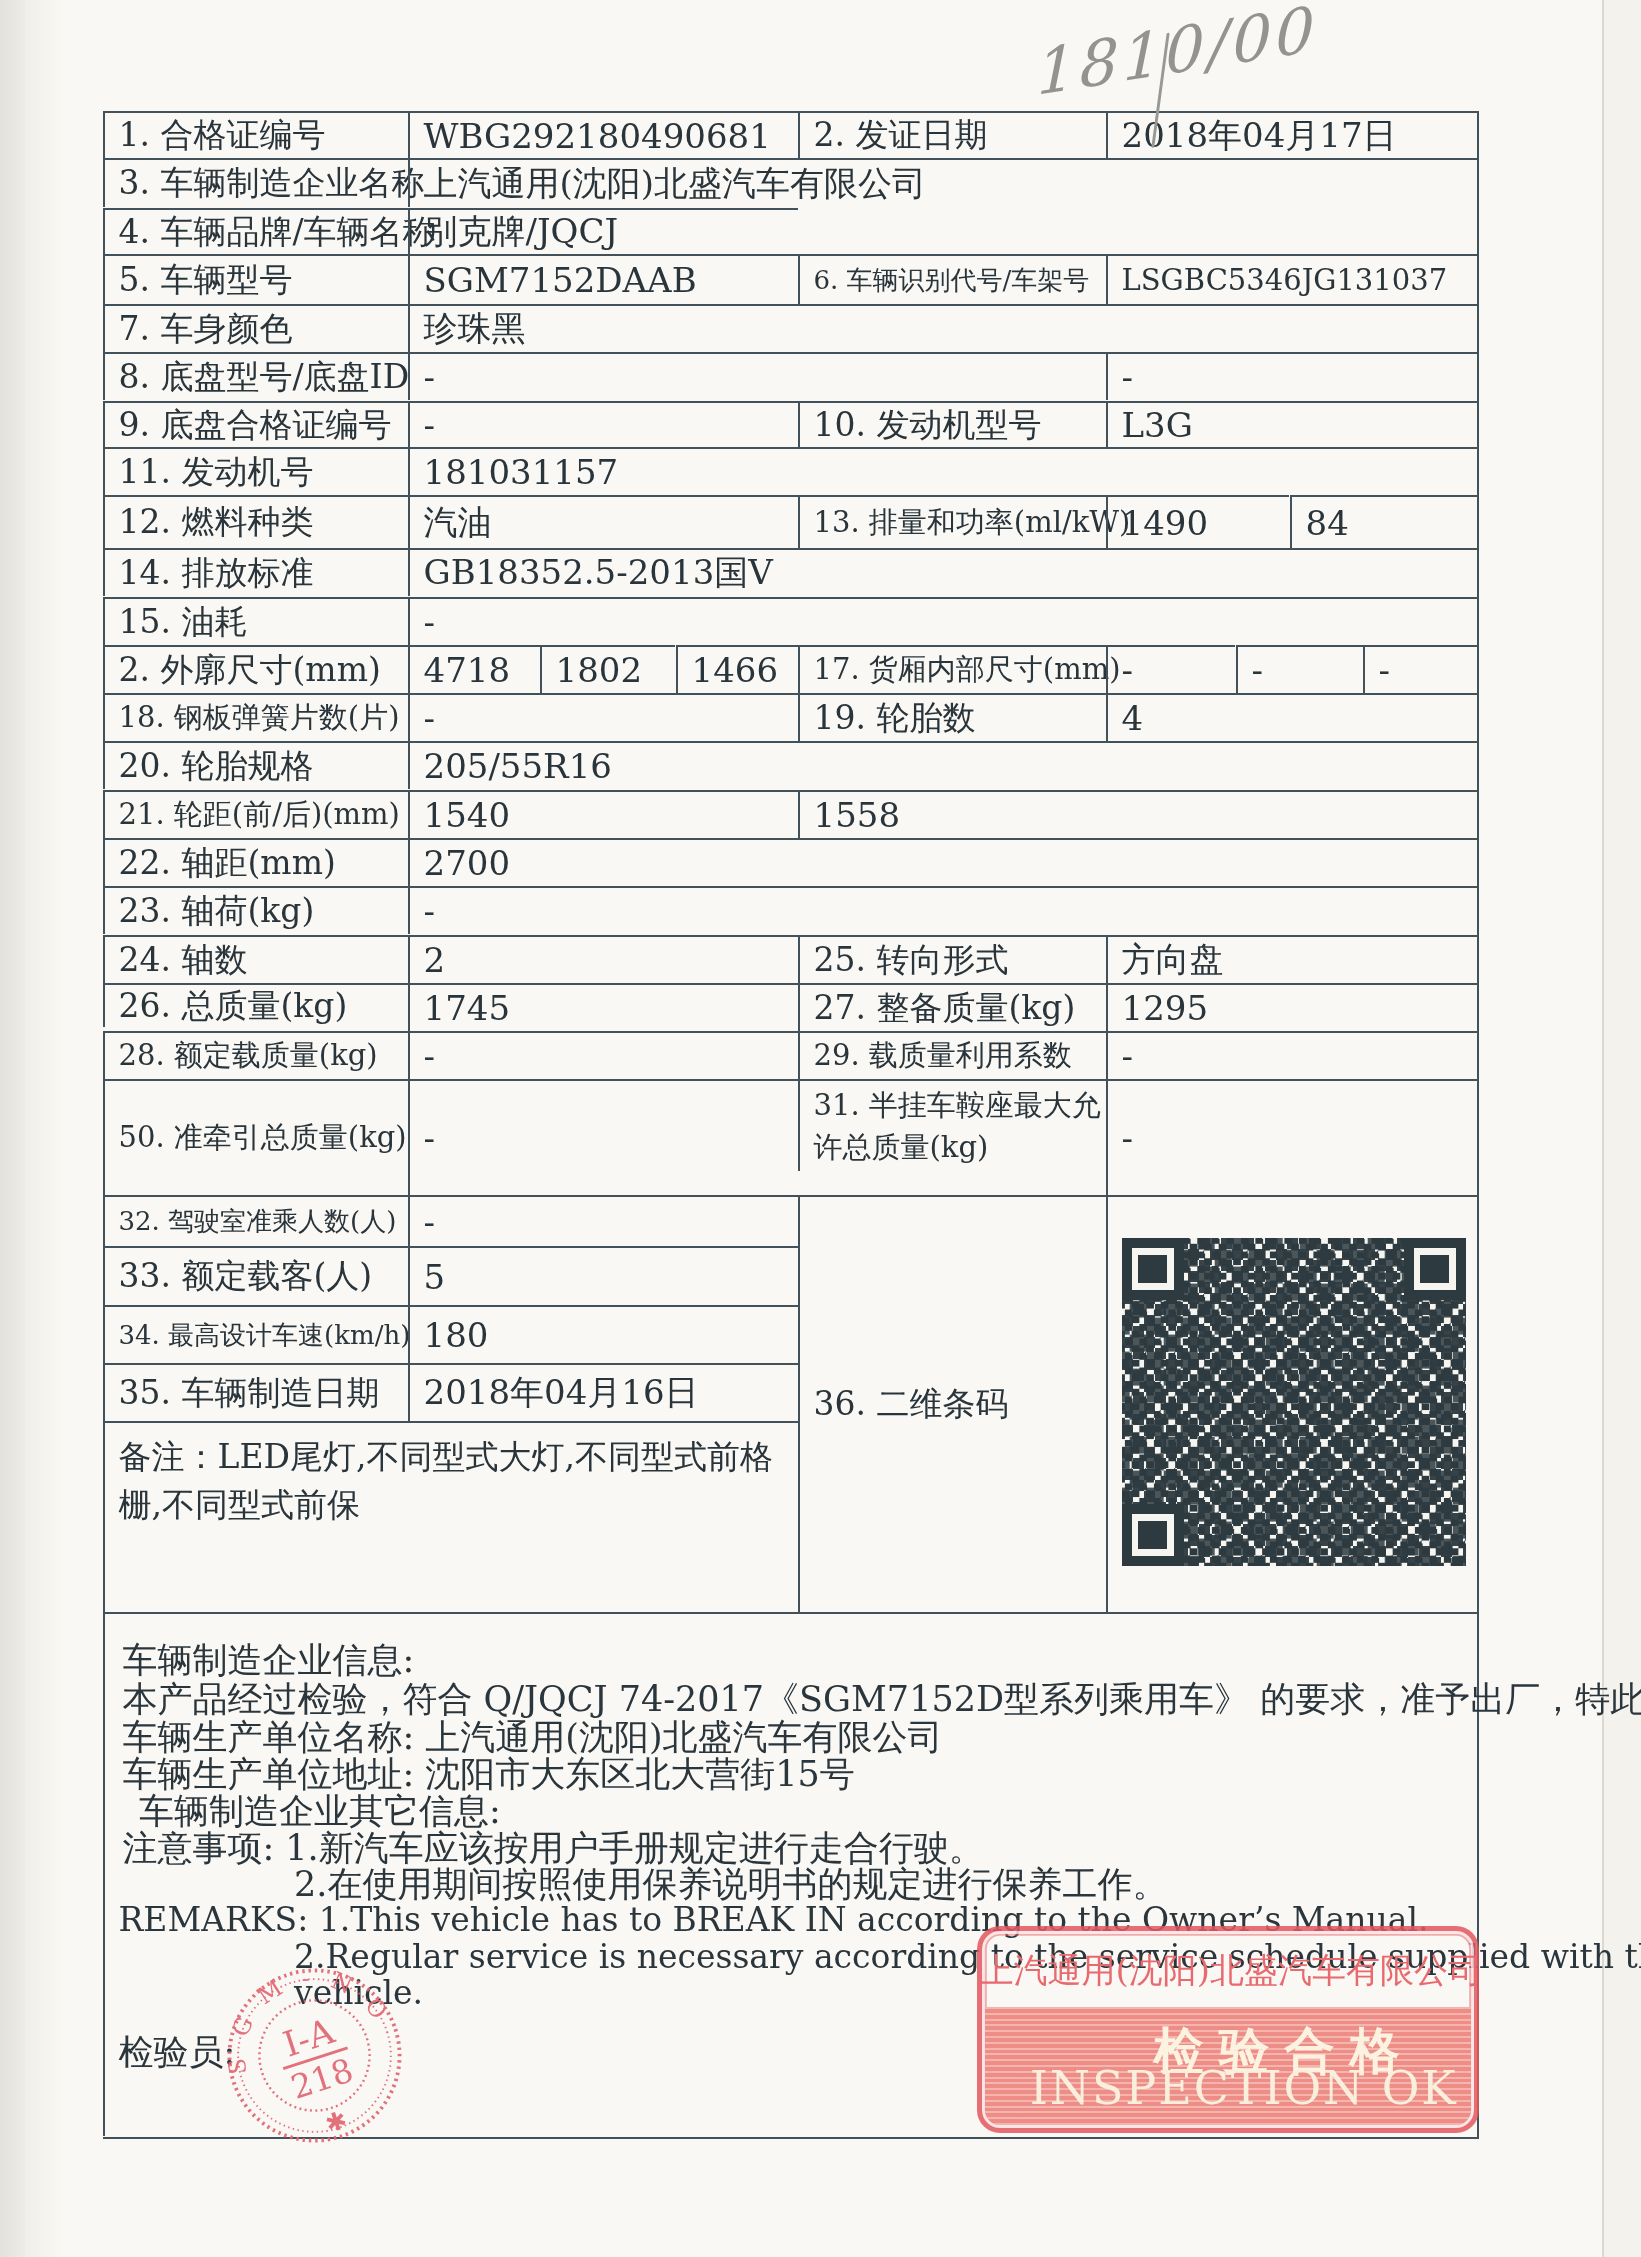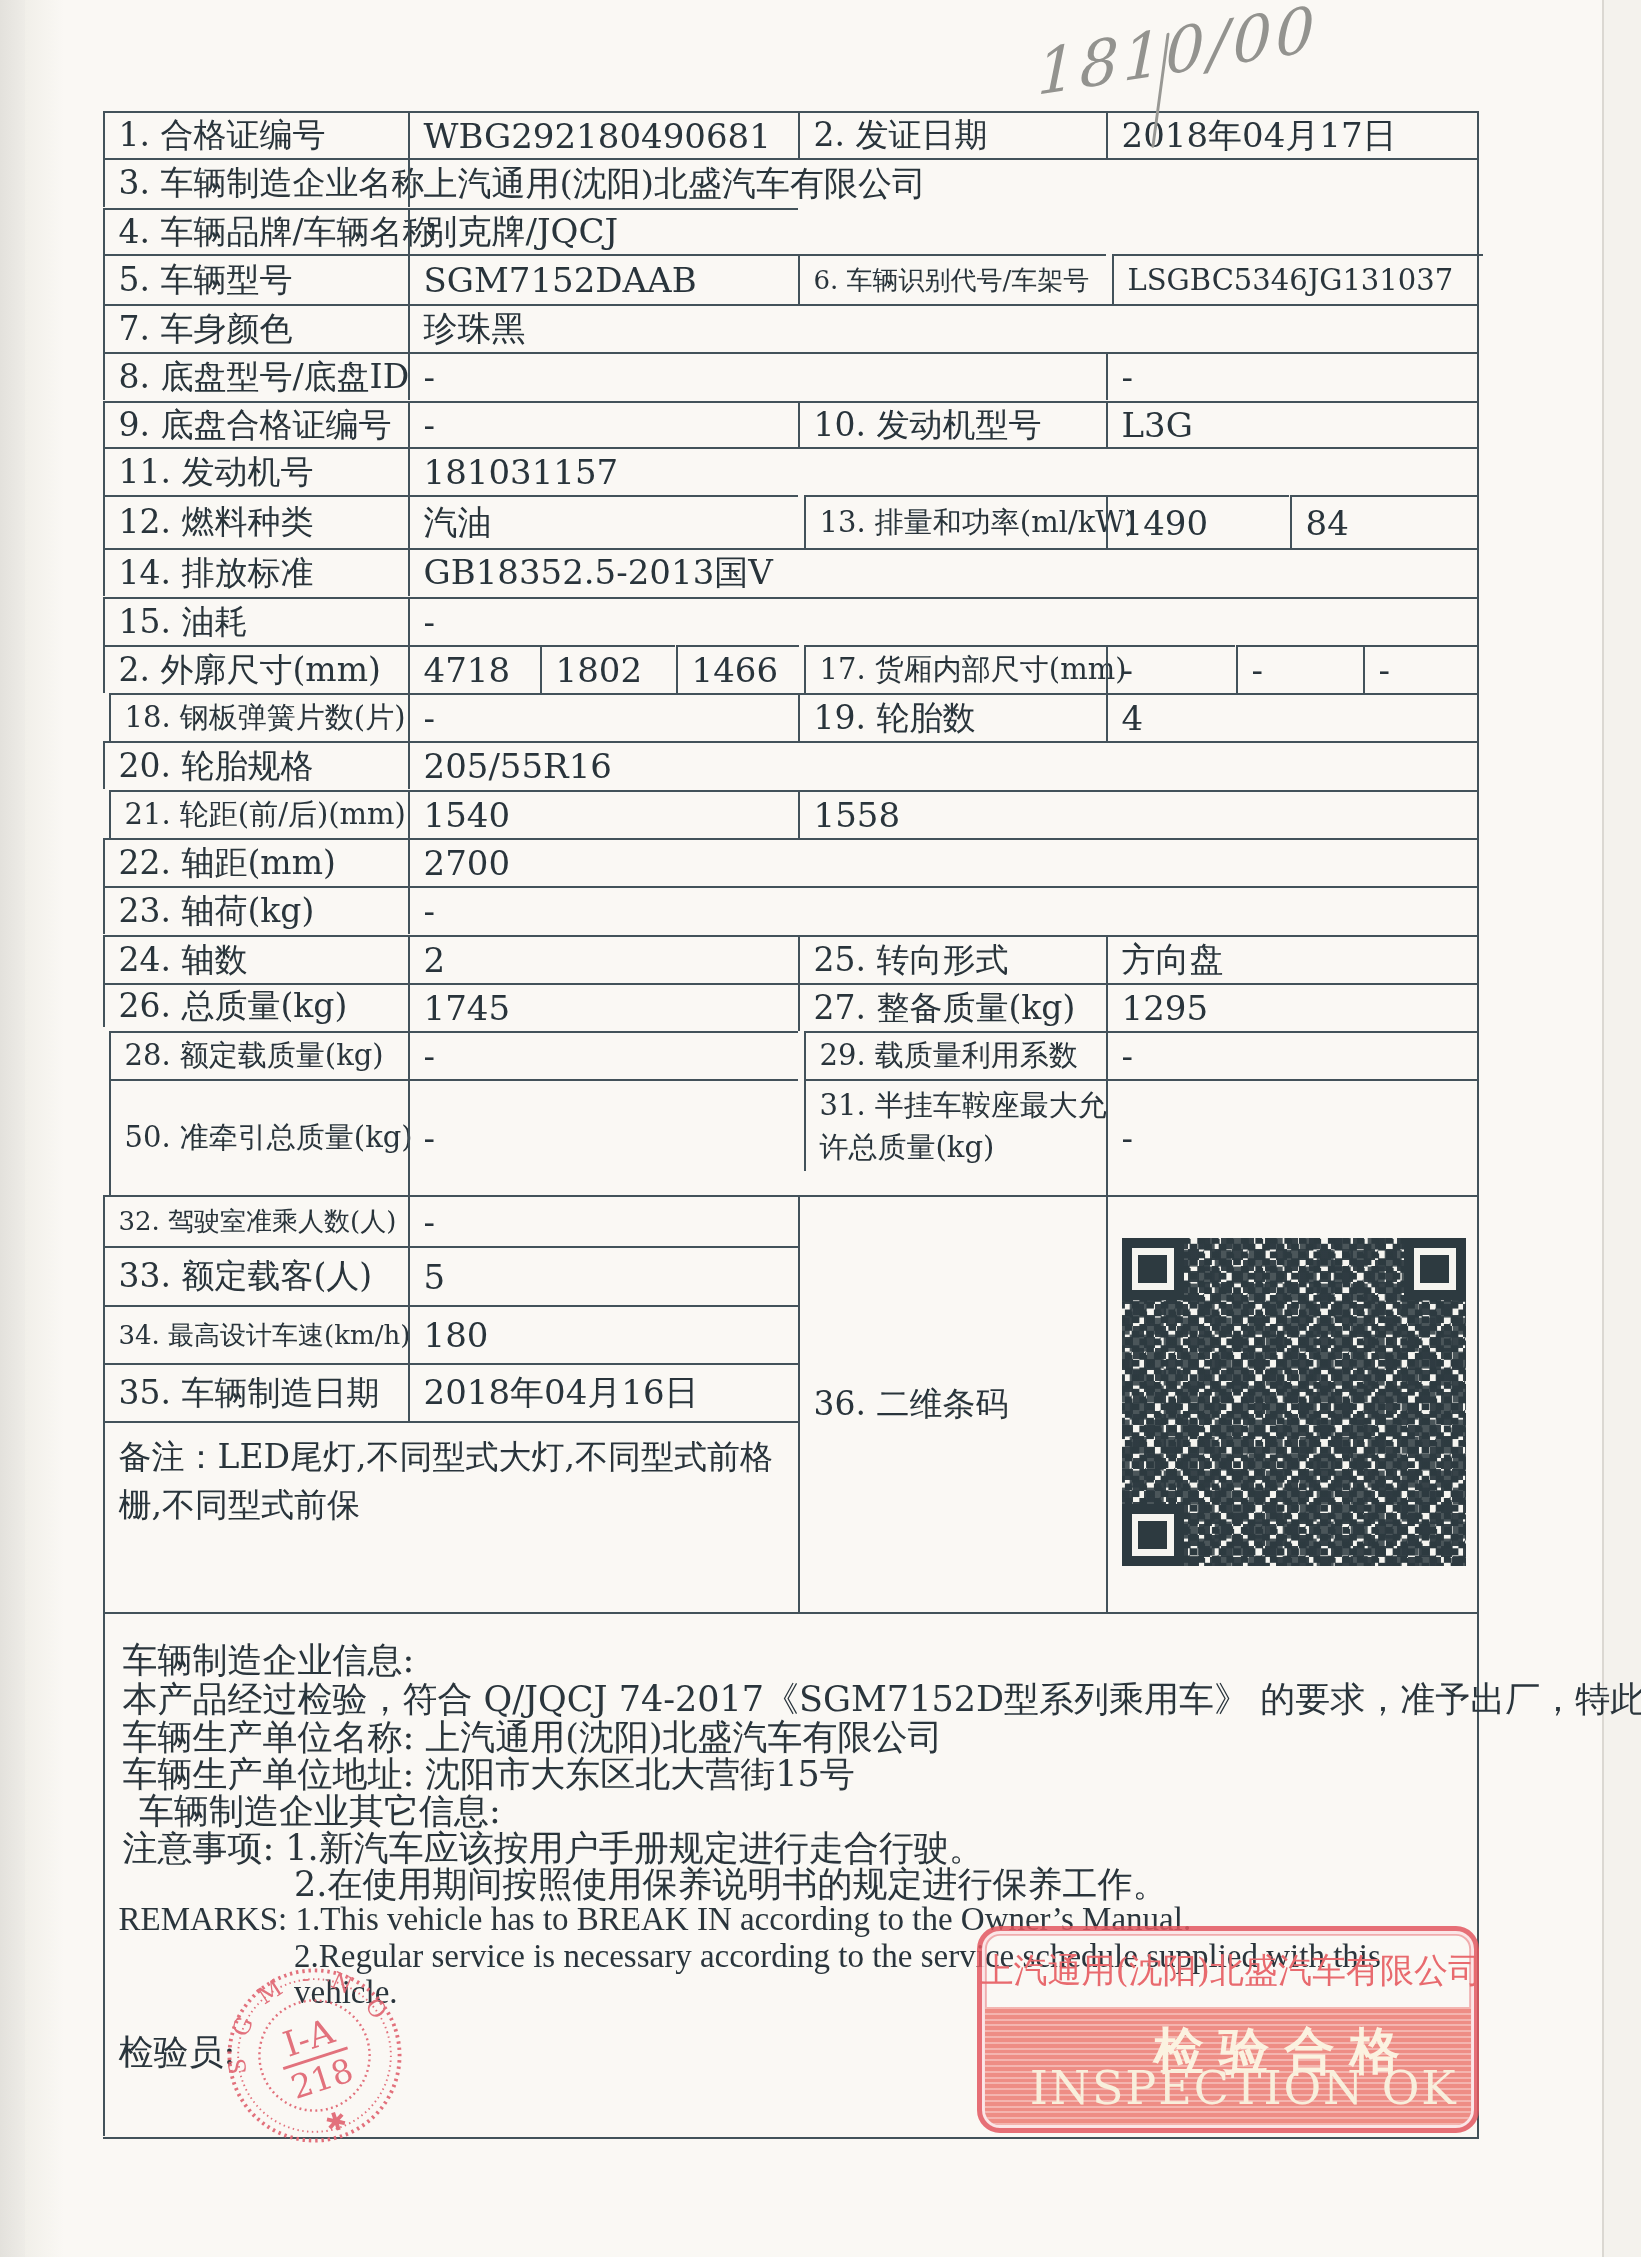--- a/index.html
+++ b/index.html
@@ -17,39 +17,39 @@
     transform:rotate(-9deg) skewX(-10deg);letter-spacing:3.9px;z-index:5;}
   .handwriting::after{content:"";position:absolute;left:124px;top:17.4px;width:2.9px;height:112px;
     background:#989894;transform:rotate(7deg);border-radius:1.9px;}
 
   .sheet{position:absolute;left:103px;top:111px;width:1374px;height:2026px;
     border-right:2.9px solid #43525a;border-bottom:2.9px solid #43525a;box-sizing:content-box;}
   .cell{position:absolute;box-sizing:border-box;border-left:2.9px solid #43525a;border-top:2.9px solid #43525a;
     display:flex;align-items:center;padding-left:13.5px;color:#29343b;font-size:33px;white-space:nowrap;
     overflow:visible;}
   .val{font-size:34px;}
-  .sm{font-size:29px;margin-left:6px;}
+  .sm{font-size:29px;}
   .xs{font-size:26px;}
   .wrap{white-space:normal;line-height:1.45;}
   .top-left{align-items:flex-start;padding-top:9.7px;}
 
   .qr-wrap{position:absolute;left:13.5px;top:41px;width:344px;height:328px;background:#f6f5f0;}
   .qr-pattern{position:absolute;inset:0;
     background:
       repeating-conic-gradient(rgba(45,58,64,0.95) 0% 25%, rgba(0,0,0,0) 0% 50%) 0px 0px/22px 22px,
       repeating-conic-gradient(rgba(45,58,64,0.85) 0% 25%, rgba(0,0,0,0) 0% 50%) 7.7px 11.6px/34px 34px,
       repeating-conic-gradient(#2d3a40 0% 25%, #f6f5f0 0% 50%) 2.9px 5.8px/14.5px 14.5px;}
   .qr-finder{position:absolute;width:62px;height:62px;border:10.6px solid #2d3a40;background:#f6f5f0;box-sizing:border-box;}
   .qr-finder::after{content:"";position:absolute;inset:6.8px;background:#2d3a40;}
   .qr-finder.tl{left:0;top:0;}
   .qr-finder.tr{right:0;top:0;}
   .qr-finder.bl{left:0;bottom:0;}
 
   .fline{position:absolute;font-size:35px;color:#2a353c;white-space:nowrap;z-index:3;}
-  .fline.en{font-size:33px;font-family:Liberation Serif, serif;}
+  .fline.en{font-size:33px;}
 
   .inspect-stamp{position:absolute;left:872px;top:312px;width:502px;height:207px;z-index:4;
     border:5.8px solid rgba(226,87,95,0.85);border-radius:23px;box-sizing:border-box;
     box-shadow:inset 0 0 0 2.9px rgba(255,255,255,0.7), inset 0 0 0 4.8px rgba(232,110,115,0.55);}
   .stamp-company{position:absolute;right:11.6px;top:15.4px;width:483px;text-align:right;
     color:#e86a6e;font-size:34px;letter-spacing:0px;white-space:nowrap;}
   .stamp-red-band{position:absolute;left:2.9px;right:2.9px;bottom:2.9px;height:118px;
     border-radius:0 0 15.4px 15.4px;background:#ee8d85;
     background-image:repeating-linear-gradient(180deg,rgba(255,255,255,0.35) 0 1.9px,rgba(255,255,255,0) 1.9px 5.8px);}
   .stamp-cn{position:absolute;left:116px;top:7.7px;width:367px;text-align:center;color:#fbf2e0;

